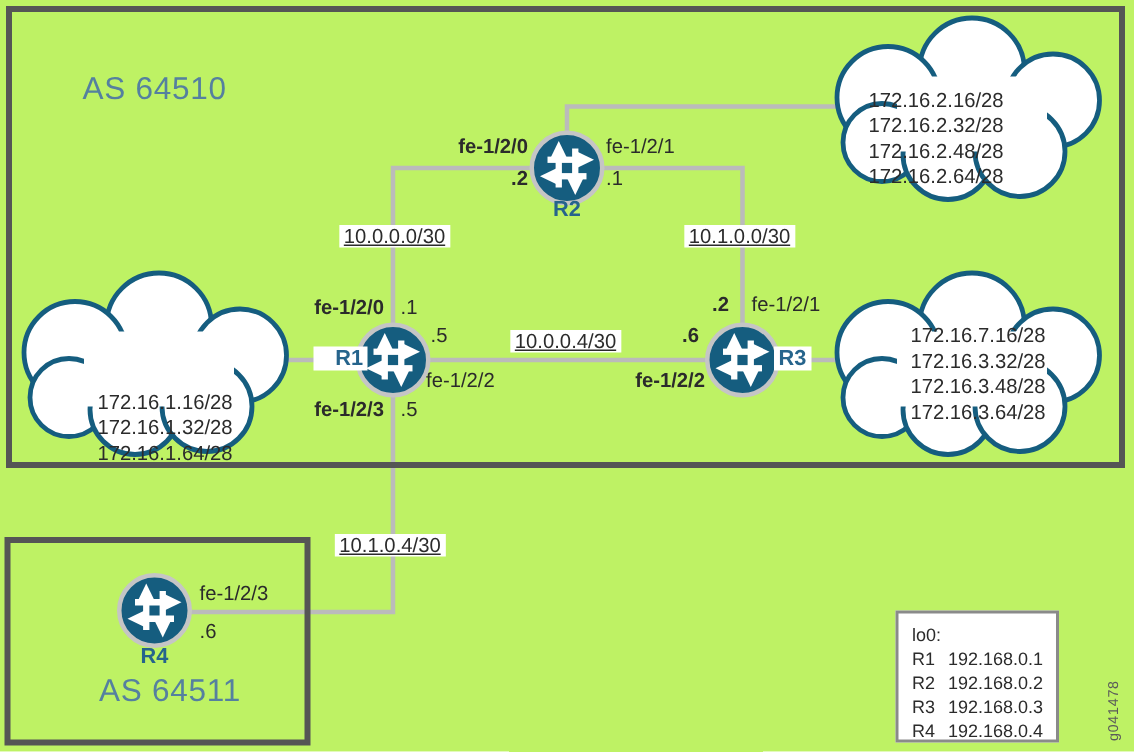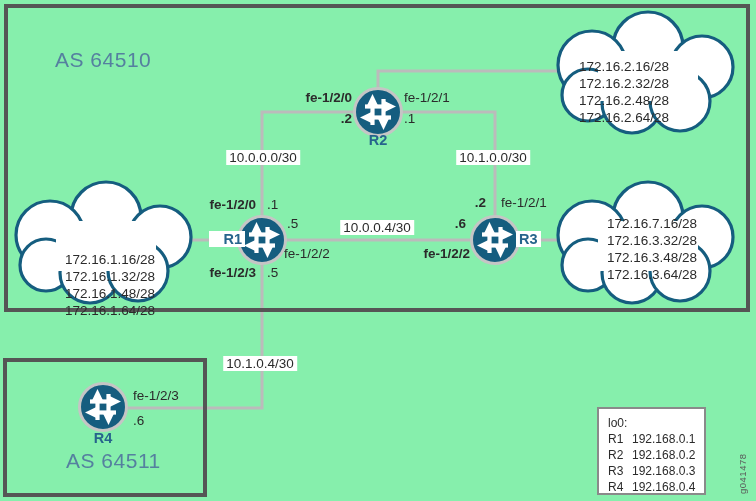--- a/index.html
+++ b/index.html
@@ -6,31 +6,31 @@
     --router-fill:#155d7f;
     --cloud-stroke:#155d7f;
     --as-label:#55809f;
     --router-label:#26648c;
     --link-line:#bbbbbb;
     --box-border:#555555;
     --label-text:#2b2b2b;
   }
   html,body{margin:0;padding:0;background:#ffffff;}
   .canvas{
-    position:relative;width:756px;height:501px;background:#86efac;overflow:hidden;
+    position:relative;width:756px;height:501px;background:#bef264;overflow:hidden;
     font-family:"Liberation Sans",sans-serif;color:var(--label-text);
   }
   .layer-svg{position:absolute;left:0;top:0;z-index:1;}
   .as-box{position:absolute;border:4px solid var(--box-border);background:transparent;z-index:2;}
   .box-64510{left:4px;top:4px;width:738px;height:300px;}
   .box-64511{left:3px;top:358px;width:196px;height:131px;}
   .lbl{position:absolute;z-index:3;font-size:13.5px;line-height:15px;white-space:nowrap;}
   .r-align{text-align:right;font-weight:bold;}
   .on-line{background:#fff;padding:0 3px;}
-  .cntr{transform:translateX(-50%);}
+  .cntr{transform:translateX(-50%);text-decoration:underline;}
   .as-name{position:absolute;z-index:3;font-size:21px;letter-spacing:0.5px;color:var(--as-label);white-space:nowrap;}
   .rtr-name{position:absolute;z-index:3;font-size:14.5px;font-weight:bold;color:var(--router-label);white-space:nowrap;}
   .cloud-text{
     position:absolute;z-index:3;transform:translate(-50%,-50%);
     font-size:13.5px;line-height:17px;white-space:nowrap;text-align:left;
   }
   .legend{
     position:absolute;z-index:3;left:597px;top:407px;width:96px;height:72px;
     border:2px solid #8a8a8a;background:#fff;padding:6px 0 6px 9px;
     font-size:12px;line-height:16px;
@@ -112,21 +112,20 @@
 
   <div class="as-box box-64510"></div>
   <div class="as-box box-64511"></div>
 
   <div class="as-name" style="left:55px;top:48px;">AS 64510</div>
   <div class="as-name" style="left:66px;top:449px;">AS 64511</div>
 
   <div class="cloud-text" style="left:110px;top:249px;margin-top:36px;">
     <div>172.16.1.16/28</div>
     <div>172.16.1.32/28</div>
-    <div>172.16.1.48/28</div>
     <div>172.16.1.64/28</div>
   </div>
   <div class="cloud-text" style="left:624px;top:81px;margin-top:11px;">
     <div>172.16.2.16/28</div>
     <div>172.16.2.32/28</div>
     <div>172.16.2.48/28</div>
     <div>172.16.2.64/28</div>
   </div>
   <div class="cloud-text" style="left:652px;top:249px;">
     <div>172.16.7.16/28</div>

